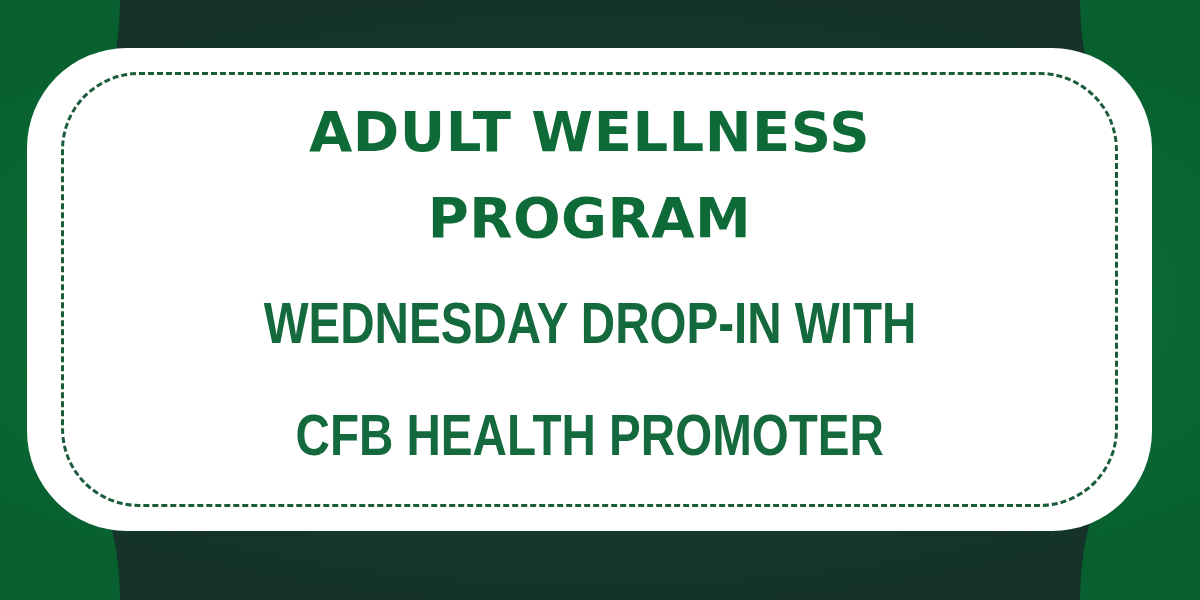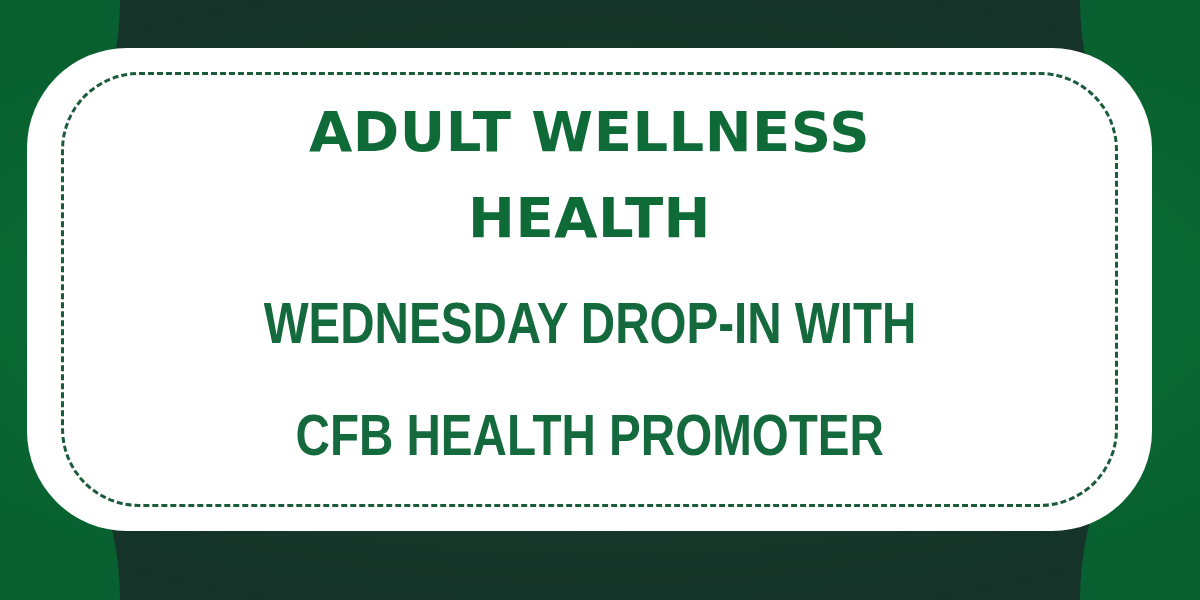--- a/index.html
+++ b/index.html
@@ -168,21 +168,21 @@
     <div class="bg-vignette"></div>
   </div>
 
   <div class="card">
     <div class="card-dash"></div>
 
     <div class="card-content">
 
       <div class="headline-block">
         <div class="headline">ADULT WELLNESS</div>
-        <div class="headline">HEALTH</div>
+        <div class="headline">PROGRAM</div>
       </div>
 
       <div class="subline">WEDNESDAY DROP-IN WITH</div>
       <div class="subline">CFB HEALTH PROMOTER</div>
 
     </div>
   </div>
 
 </div>
 

